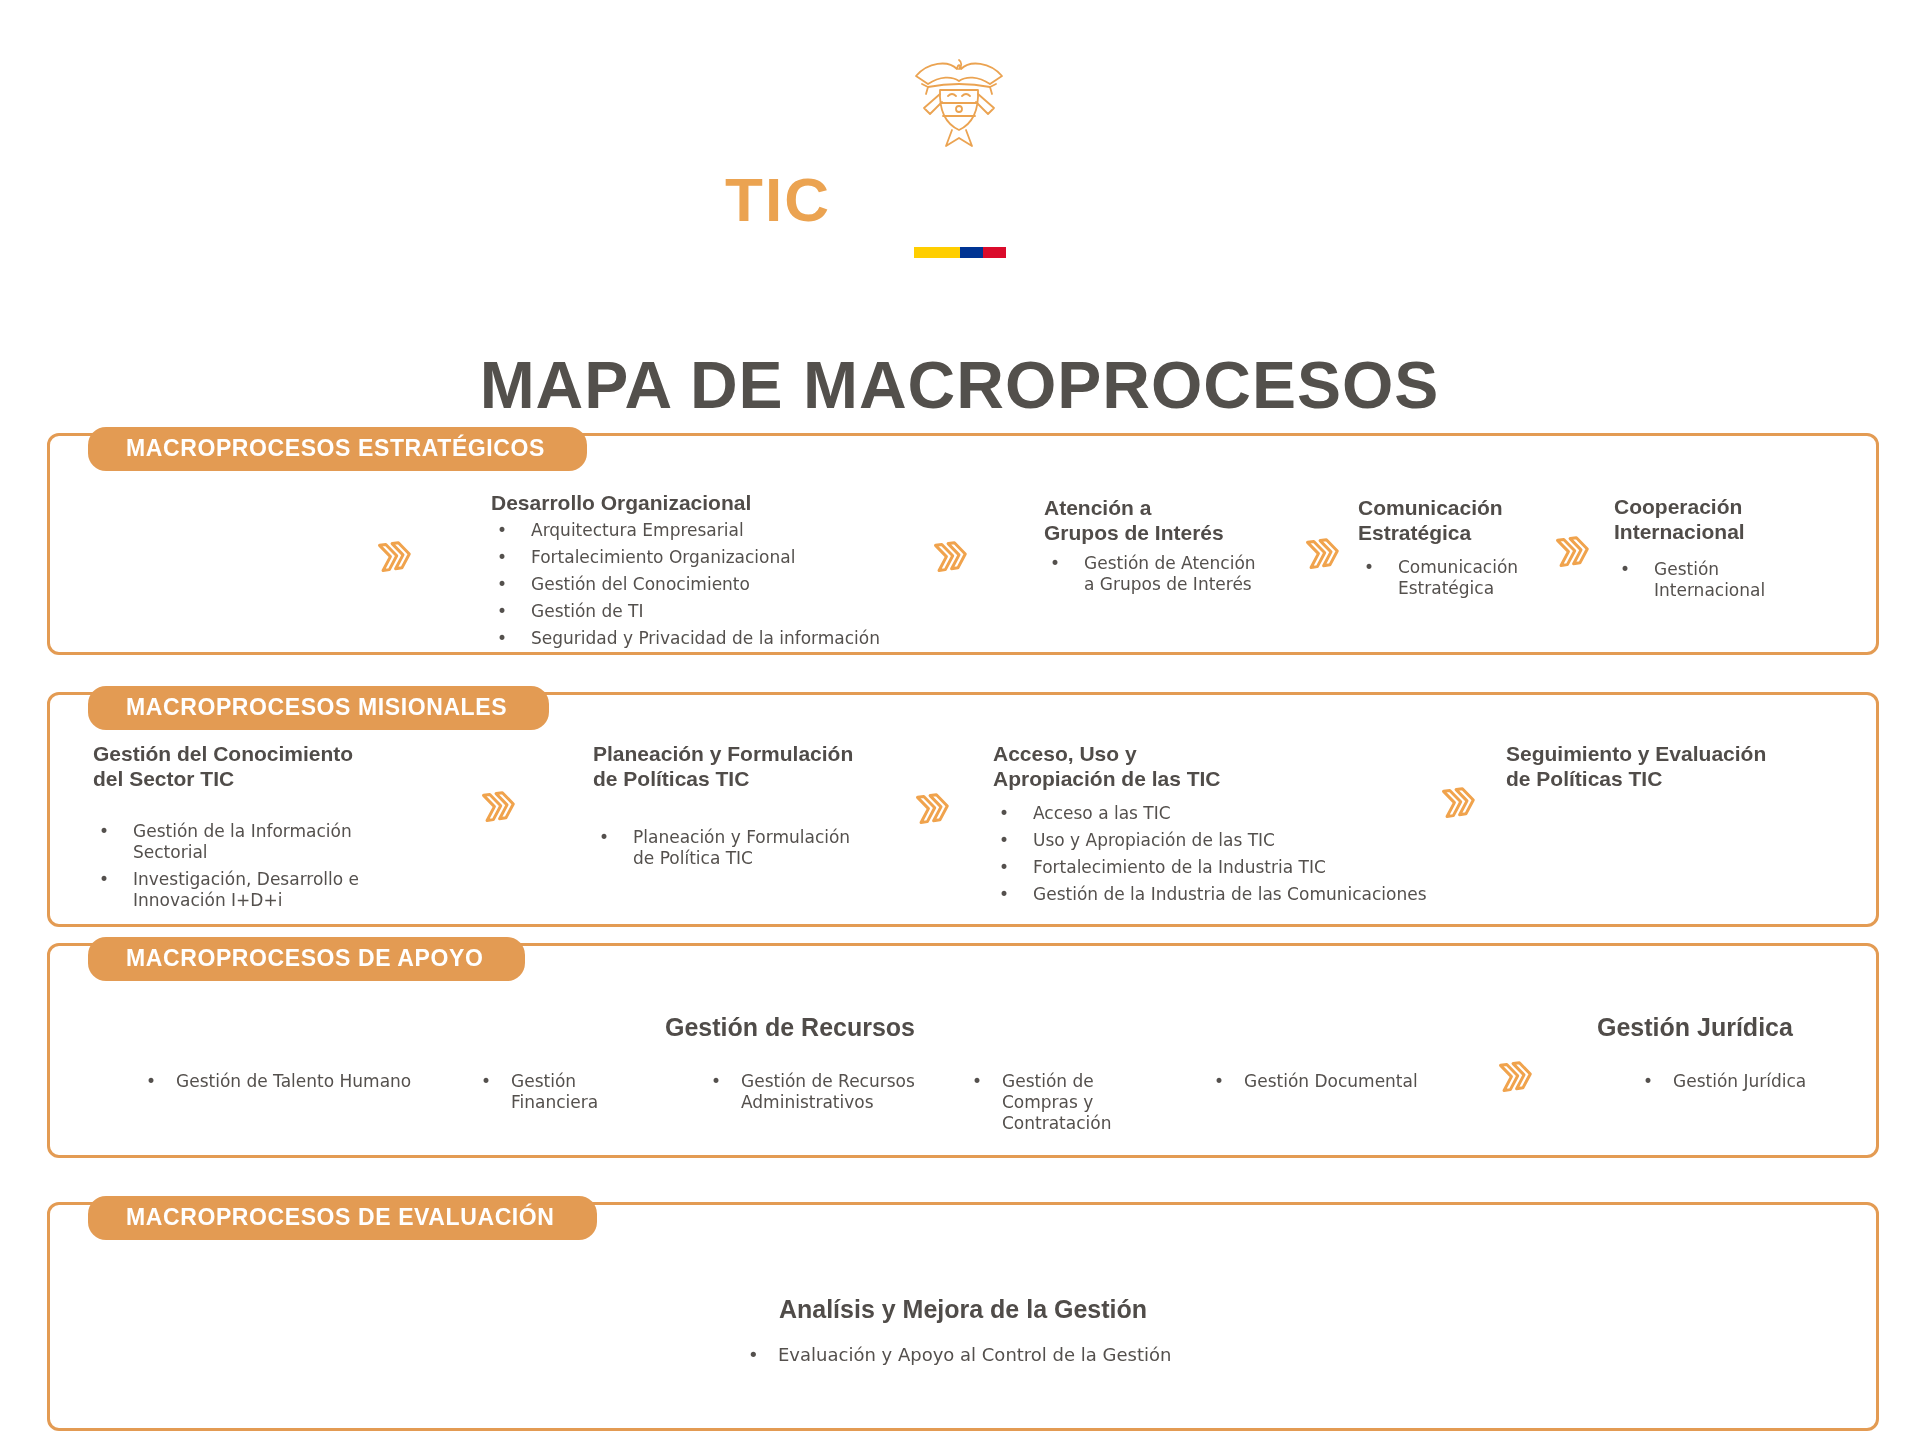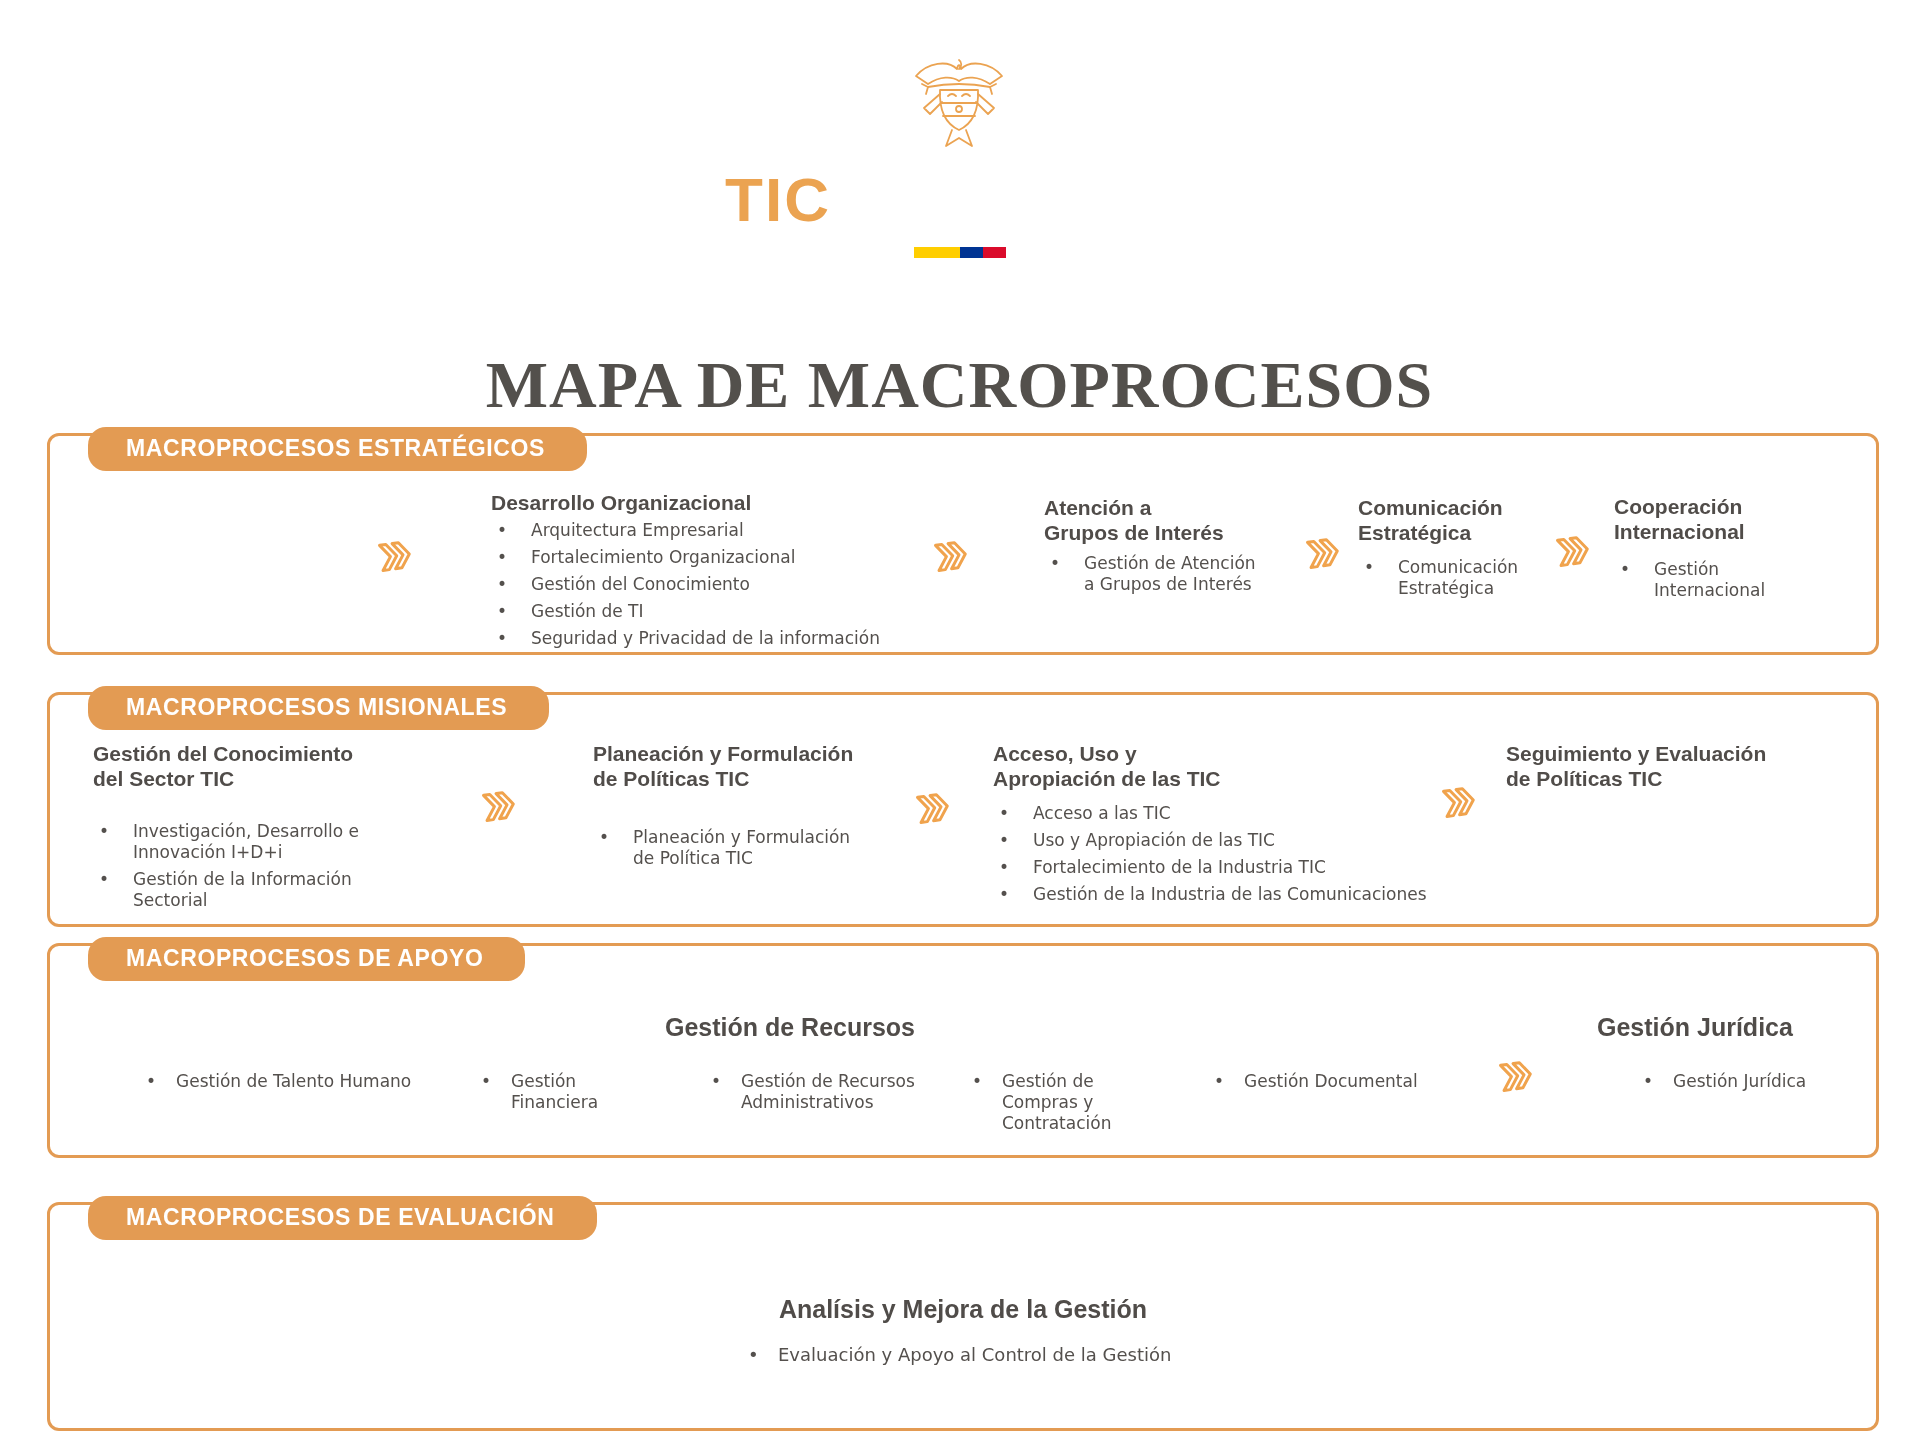--- a/index.html
+++ b/index.html
@@ -18,21 +18,21 @@
     text-align: center; font-family: "Liberation Sans", sans-serif;
     font-weight: bold; font-size: 62px; letter-spacing: 2px; color: #EBA351;
   }
   .flag-bar { position: absolute; left: 914px; top: 247px; width: 92px; height: 11px; display: flex; }
   .flag-y { width: 50%; background: #FFCE00; }
   .flag-b { width: 25%; background: #003493; }
   .flag-r { width: 25%; background: #DA0B2B; }
 
   .page-title {
     position: absolute; left: 0; top: 303px; width: 1919px; text-align: center;
-    font-family: Liberation Serif, serif; font-weight: bold;
+    font-family: Liberation Sans, sans-serif; font-weight: bold;
     font-size: 66px; letter-spacing: 1px; color: #53504C;
   }
 
   
   .sec {
     position: absolute; left: 47px; width: 1832px;
     border: 3px solid #E39B53; border-radius: 12px; background: #fff;
   }
   #sec-estrategicos { top: 433px;  height: 222px; }
   #sec-misionales   { top: 692px;  height: 235px; }
@@ -181,24 +181,24 @@
   </div>
 </div>
 
 <div class="sec" id="sec-misionales">
   <div class="badge">MACROPROCESOS MISIONALES</div>
 
   <div class="col" style="left:43px; top:46px; width:350px;">
     <h3 class="col-title">Gestión del Conocimiento
 del Sector TIC</h3>
     <ul class="plist" style="margin-top:30px;">
+      <li>Gestión de la Información
+Sectorial</li>
       <li>Investigación, Desarrollo e
 Innovación I+D+i</li>
-      <li>Gestión de la Información
-Sectorial</li>
     </ul>
   </div>
 
   <span class="chev" style="left:431px; top:96px;">
     <svg width="36" height="30" viewBox="0 0 28 26">
         <g fill="#fff" stroke="#F0A34D" stroke-width="2.6" stroke-linejoin="round">
           <path d="M2 2 L7.5 2 L15.5 13 L7.5 24 L2 24 L10 13 Z"></path>
           <path d="M13 2 L18.5 2 L26.5 13 L18.5 24 L13 24 L21 13 Z"></path>
         </g>
       </svg>

